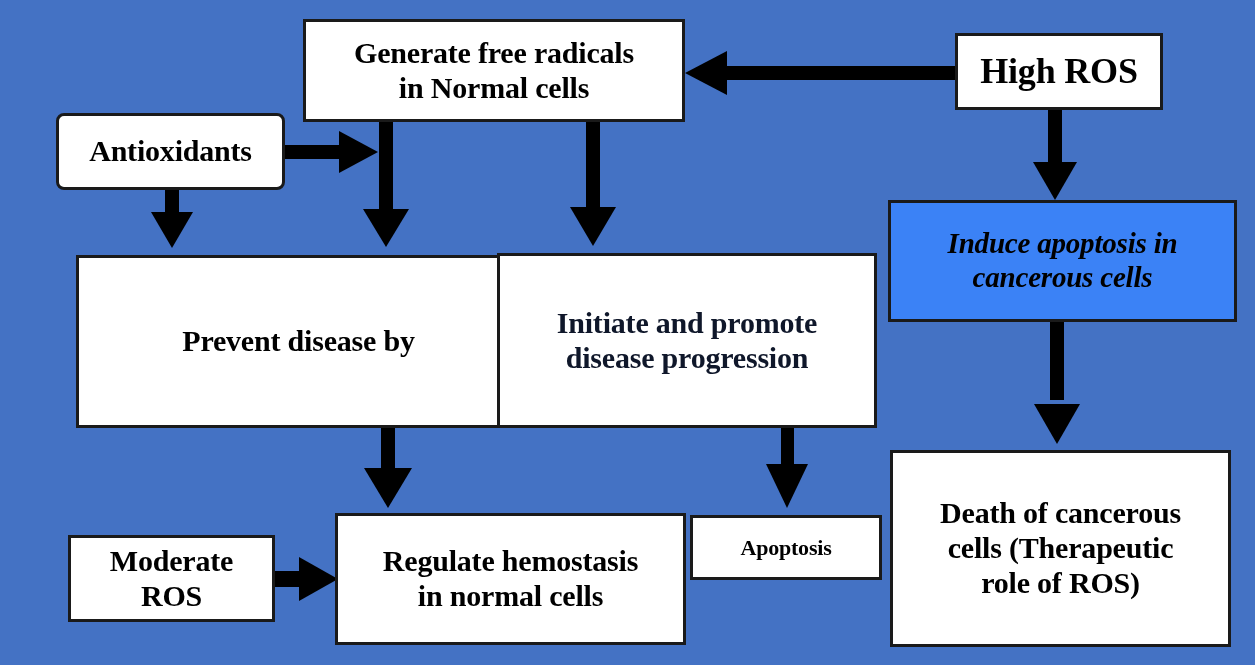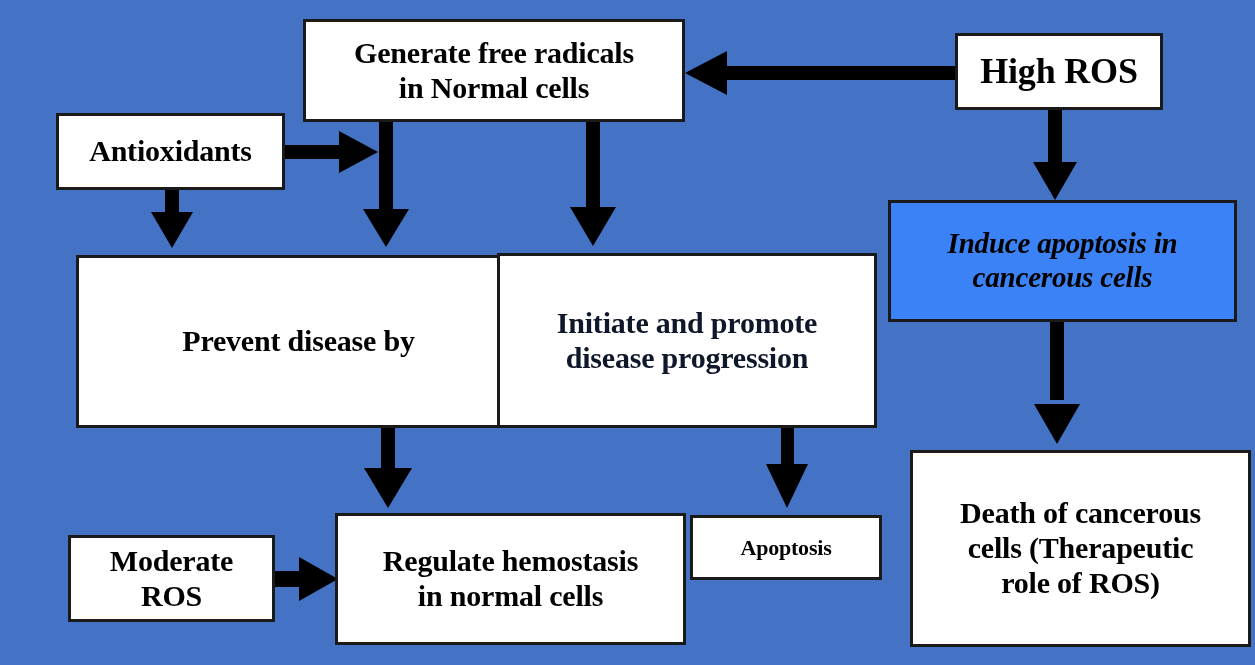--- a/index.html
+++ b/index.html
@@ -43,25 +43,25 @@
     letter-spacing: -0.2px;
     z-index: 2;
   }
   .node span {
     display: block;
     padding: 0 6px;
   }
   
   #node-generate      { left: 303px; top: 19px;  width: 382px; height: 103px; font-size: 30px; }
   #node-high-ros      { left: 955px; top: 33px;  width: 208px; height: 77px;  font-size: 36px; }
-  #node-antioxidants  { left: 56px;  top: 113px; width: 229px; height: 77px;  font-size: 30px; }
+  #node-antioxidants  { left: 56px;  top: 113px; width: 229px; height: 77px;  font-size: 30px; border-radius: 8px; }
   #node-induce        { left: 888px; top: 200px; width: 349px; height: 122px; font-size: 29px; }
   #node-prevent       { left: 33px;  top: 255px; width: 445px; height: 173px; font-size: 30px; margin-left: 43px; }
   #node-initiate      { left: 497px; top: 253px; width: 380px; height: 175px; font-size: 30px; }
-  #node-death         { left: 910px; top: 450px; width: 341px; height: 197px; font-size: 30px; }
+  #node-death         { left: 890px; top: 450px; width: 341px; height: 197px; font-size: 30px; }
   #node-moderate      { left: 68px;  top: 535px; width: 207px; height: 87px;  font-size: 30px; }
   #node-regulate      { left: 335px; top: 513px; width: 351px; height: 132px; font-size: 30px; }
   #node-apoptosis     { left: 690px; top: 515px; width: 192px; height: 65px;  font-size: 22px; }
 </style>
 </head>
 <body>
 
 <div id="diagram" style="background: rgb(68, 114, 196);">
 
   <svg id="svg-arrows" viewBox="0 0 1255 665" width="1255" height="665" xmlns="http://www.w3.org/2000/svg">

